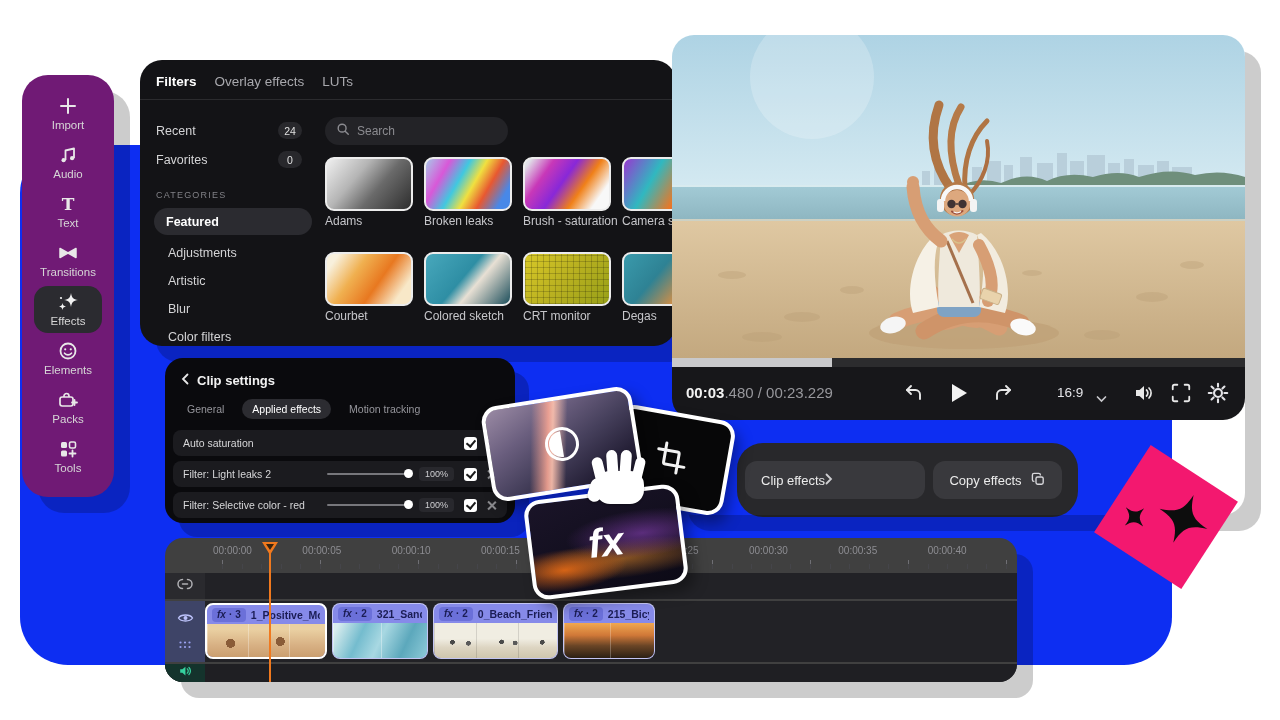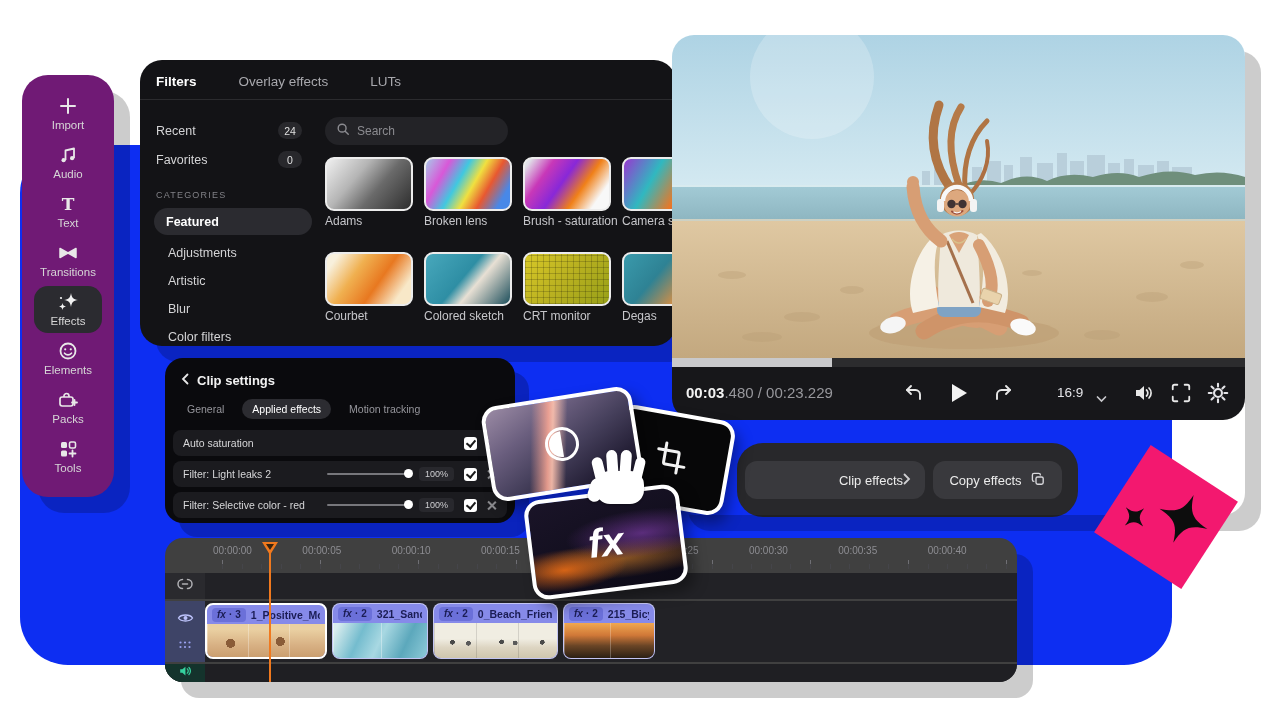--- a/index.html
+++ b/index.html
@@ -21,21 +21,21 @@
   .side-item { display:flex; flex-direction:column; align-items:center; gap:3px;
     padding:6px 0; margin:1px 12px; border-radius:14px; cursor:pointer; }
   .side-item.active { background:#2b2b30; }
   .side-item .lbl { font-size:11.5px; color:#d6d6d6; }
   .side-item svg { display:block; }
   .t-glyph { font-family:"DejaVu Serif", serif; font-size:17px; color:#e8e8e8; font-weight:bold; line-height:20px; }
 
   
   .filters-panel { position:absolute; left:140px; top:60px; width:536px; height:286px;
     background:#131316; border-radius:22px; z-index:4; overflow:hidden; }
-  .ftabs { display:flex; gap:42px; padding:14px 0 0 16px; height:40px;
+  .ftabs { display:flex; gap:18px; padding:14px 0 0 16px; height:40px;
     border-bottom:1px solid #2b2b2e; }
   .ftab { font-size:13.5px; color:#a8a8ad; cursor:pointer; }
   .ftab:nth-of-type(1) { color:#ffffff; font-weight:bold; }
   .fp-left { position:absolute; left:16px; top:56px; width:146px; }
   .coll { display:flex; justify-content:space-between; align-items:center; height:29px; cursor:pointer; }
   .coll span:first-child { font-size:12.5px; color:#d4d4d6; }
   .cbadge { background:#28282c; color:#e0e0e0; font-size:10.5px; min-width:24px; height:17px;
     border-radius:9px; display:flex; align-items:center; justify-content:center; padding:0 6px; }
   .cats-head { font-size:9px; letter-spacing:1.2px; color:#808086; margin:16px 0 8px; }
   .cat { font-size:12.5px; color:#d4d4d6; height:28px; display:flex; align-items:center;
@@ -99,21 +99,21 @@
   .xbtn::before,.xbtn::after { content:""; position:absolute; left:5px; top:0; width:1.6px;
     height:11px; background:#8a8a8e; }
   .xbtn::before { transform:rotate(45deg); } .xbtn::after { transform:rotate(-45deg); }
 
   
   .clip-actions { position:absolute; left:737px; top:443px; width:341px; height:74px;
     background:#28282b; border-radius:26px; z-index:4; display:flex; align-items:center;
     gap:8px; padding:0 8px; }
   .ca-btn { background:#39393d; border-radius:12px; height:38px; display:flex; align-items:center;
     cursor:pointer; color:#ececec; font-size:13px; }
-  .ca-btn.b1 { width:180px; justify-content:flex-end; padding:0 14px 0 16px; }
+  .ca-btn.b1 { width:180px; justify-content:flex-start; padding:0 14px 0 16px; }
   .ca-btn.b2 { width:129px; justify-content:center; gap:8px; }
 
   
   .timeline { position:absolute; left:165px; top:538px; width:852px; height:144px;
     background:#404040; border-radius:18px; z-index:4; overflow:hidden;padding-left:40px; }
   .ruler-labels { display:flex; padding-left:8px; padding-top:7px; }
   .rlabel { width:98px; text-align:left; font-size:10px; color:#8d8d92; }
   .ticks-major { position:absolute; left:56.5px; top:22px; height:9px; width:800px;
     background:repeating-linear-gradient(90deg,#6f6f74 0 1px,transparent 1px 98px); }
   .ticks-minor { position:absolute; left:56.5px; top:26px; height:5px; width:800px;
@@ -307,21 +307,21 @@
     </div>
     <div class="fgrid">
 
         <div class="fcard">
           <div class="fthumb"></div>
           <div class="fname">Adams</div>
         </div>
 
         <div class="fcard">
           <div class="fthumb"></div>
-          <div class="fname">Broken lens</div>
+          <div class="fname">Broken leaks</div>
         </div>
 
         <div class="fcard">
           <div class="fthumb"></div>
           <div class="fname">Brush - saturation</div>
         </div>
 
         <div class="fcard">
           <div class="fthumb"></div>
           <div class="fname">Camera sh</div>

